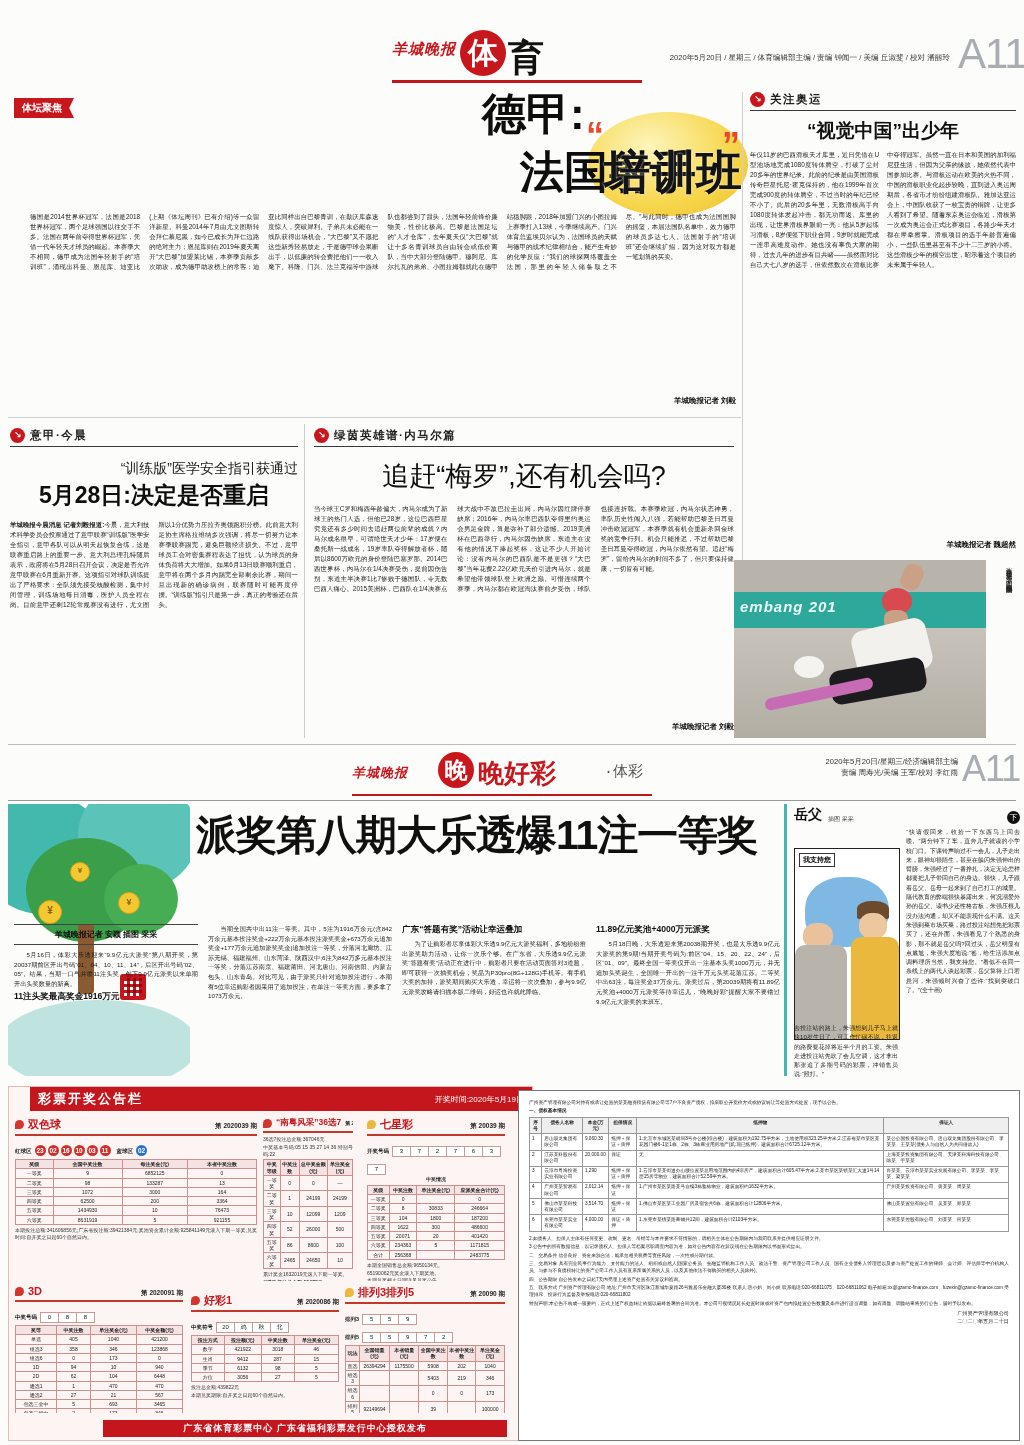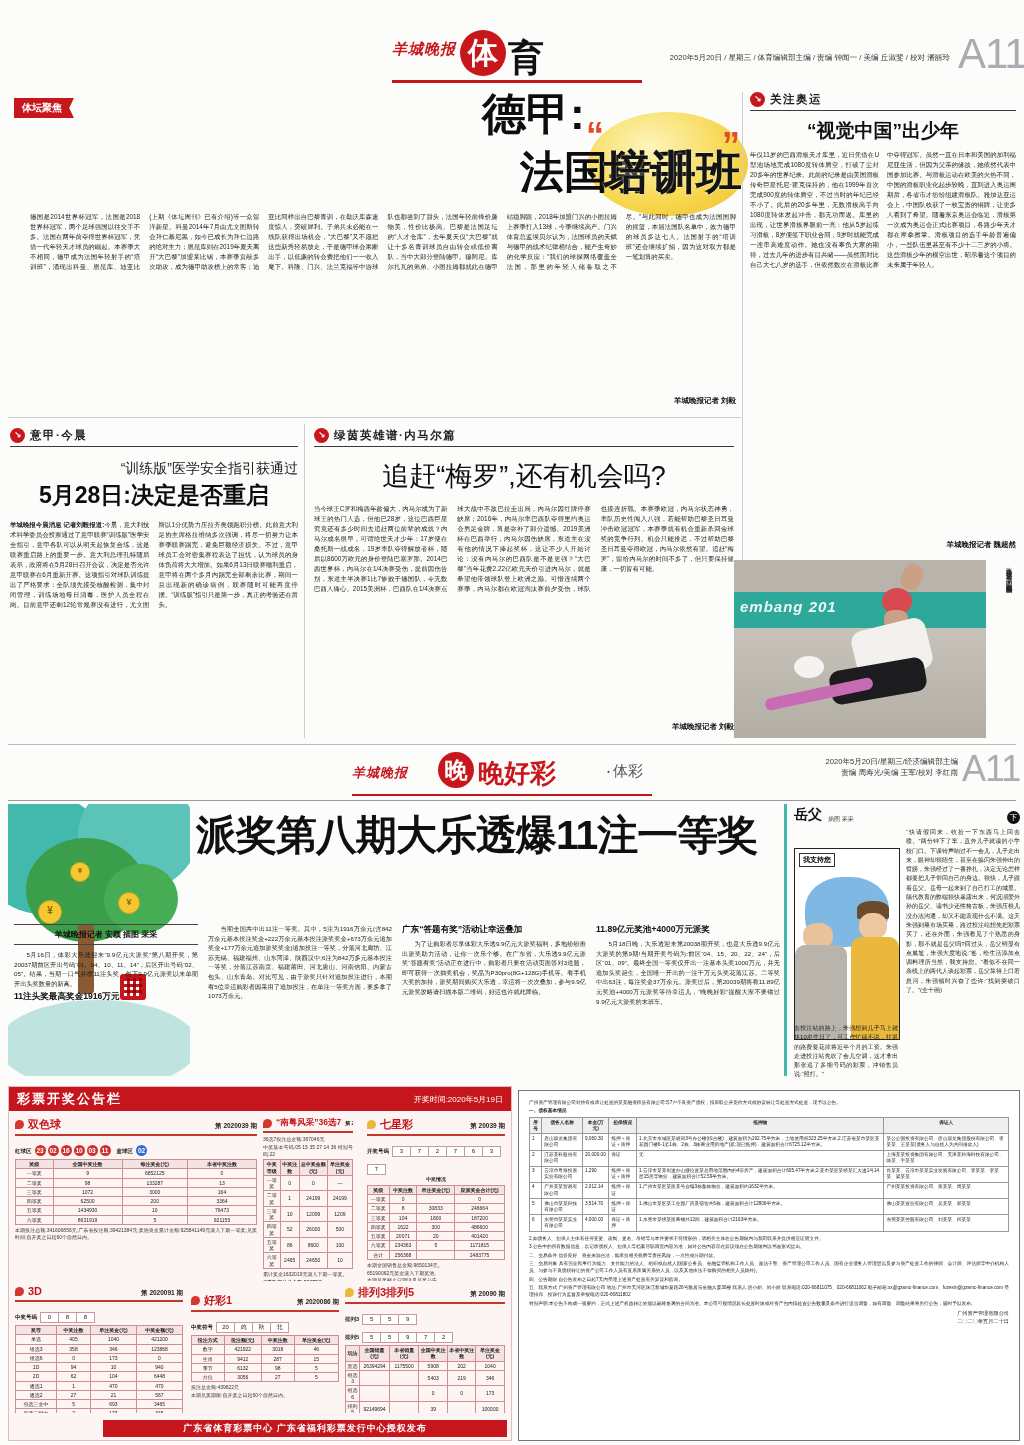--- a/index.html
+++ b/index.html
@@ -34,21 +34,21 @@
   .h2bar{background:#3cb4aa;color:#fff;font-size:40px;font-weight:bold;letter-spacing:-1px;white-space:nowrap;display:flex;align-items:center;padding-left:6px;}
   .h2bar .yel{color:#f8e64b;}
   .featflow{column-count:4;column-gap:10px;}
   .feat-byline{font-weight:bold;font-size:8px;text-align:center;border-top:1.2px solid #444;border-bottom:1.2px solid #444;padding:4px 0;margin:0 0 5px 0;color:#111;}
   .fp{font-size:6.2px;line-height:1.55;color:#1c1c1c;text-align:justify;margin:0 0 3px 0;text-indent:2em;}
   .fsub{font-size:8.6px;font-weight:bold;color:#111;margin:3px 0 3px 0;}
   
   .cframe{border:1.4px solid #222;background:#fff;position:relative;overflow:hidden;}
   .story{font-size:6px;line-height:1.55;color:#1c1c1c;text-align:justify;}
   
-  .board{background:#fdf5f4;border:1px solid #e3b9b9;}
+  .board{background:#fdf5f4;border:1px solid #e3b9b9;padding-left:21px;}
   .board-banner{background:#c4161c;color:#fff;display:flex;align-items:center;justify-content:space-between;padding:0 8px;}
   .ls{position:absolute;overflow:hidden;}
   .ls .tt{display:flex;align-items:baseline;gap:4px;border-bottom:2px solid #c0392b;padding-bottom:2px;margin-bottom:3px;text-align:right;}
   .flw{width:9px;height:9px;border-radius:50% 50% 50% 0;background:#d4352c;align-self:center;flex:0 0 9px;}
   .nm{color:#c4161c;font-weight:bold;font-size:11px;white-space:nowrap;}
   .iss{margin-left:auto;font-size:6.5px;font-weight:bold;color:#222;white-space:nowrap;}
   .mini{width:100%;border-collapse:collapse;margin:2px 0;}
   .mini th,.mini td{border:1px solid #cf8f8f;padding:1px;font-size:5px;line-height:1.25;text-align:center;color:#222;}
   .mini th{background:#f5e2e2;font-weight:bold;}
   .note{font-size:5px;color:#333;line-height:1.35;text-align:justify;margin:1px 0;}

